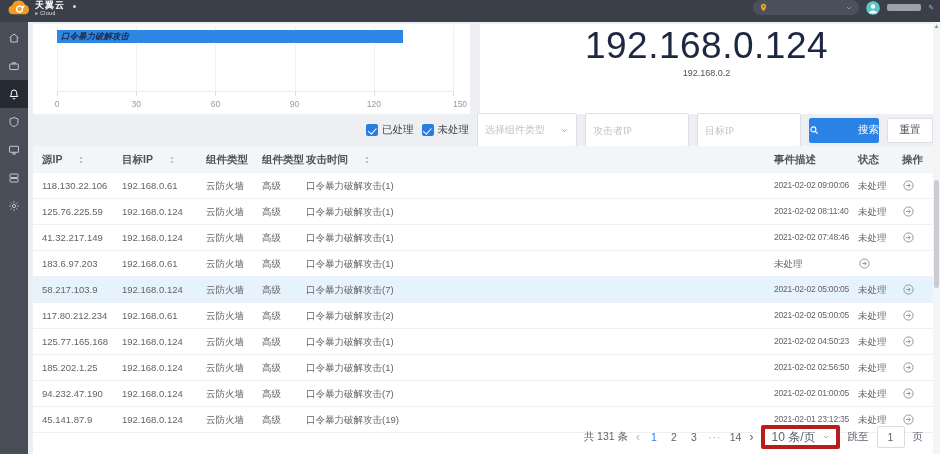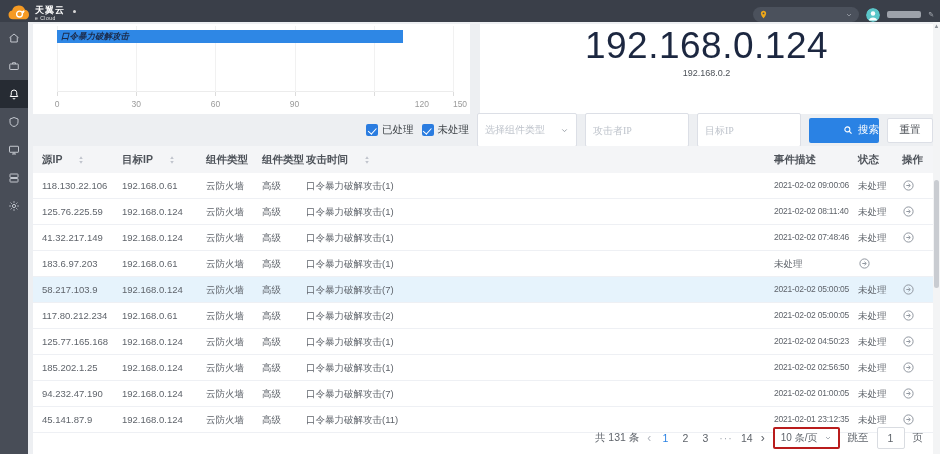--- a/index.html
+++ b/index.html
@@ -1,19 +1,19 @@
 <!DOCTYPE html>
 <html><head>
 <meta charset="utf-8">
 <style>
   *{margin:0;padding:0;box-sizing:border-box}
   html,body{width:940px;height:454px;overflow:hidden;background:#edeff2;font-family:"Liberation Sans",sans-serif}
 
   
-  .navbar{position:absolute;top:0;left:0;width:940px;height:22px;background:#3a3f49;display:flex;align-items:flex-end;z-index:9}
+  .navbar{position:absolute;top:0;left:0;width:940px;height:22px;background:#3a3f49;display:flex;align-items:flex-start;z-index:9}
   .brand{display:flex;align-items:center;margin-left:6px;gap:3px}
   .brand svg{width:26px;height:17px;display:block}
   .brand-text{color:#fff;line-height:1;display:flex;flex-direction:column}
   .brand-name{font-size:9px;font-weight:bold;letter-spacing:1px}
   .brand-sub{font-size:5px;color:#e9e9e9;letter-spacing:.5px;margin-top:1px}
   .brand-dot{width:3px;height:3px;border-radius:50%;background:#d8d8d8;margin-left:5px;align-self:flex-start;margin-top:5px}
   .nav-right{margin-left:auto;display:flex;align-items:center;gap:7px;margin-right:6px}
   .region-pill{width:106px;height:15px;border-radius:8px;background:#4b515c;display:flex;align-items:center;padding:0 6px;gap:4px;cursor:pointer}
   .region-pill .pin{width:9px;height:9px;display:block}
   .region-pill .chev{width:8px;height:8px;color:#9aa0a8;margin-left:auto}
@@ -46,21 +46,21 @@
   .filterbar{position:absolute;left:33px;top:114px;width:900px;height:32px;display:flex;align-items:center;justify-content:flex-end;gap:8px}
   .cb-wrap{display:flex;align-items:center;gap:4px;cursor:pointer}
   .cb{width:12px;height:12px;border-radius:2px;background:#2a7ce0;position:relative;flex:0 0 auto}
   .cb::after{content:"";position:absolute;left:3.5px;top:1.5px;width:3.5px;height:6.5px;border:solid #fff;border-width:0 1.5px 1.5px 0;transform:rotate(42deg)}
   .cb-label{font-size:10.5px;color:#3f4449}
   .ctl{height:24px;border:1px solid #dcdfe6;border-radius:2px;background:#fff;font-size:10px;color:#bfc4cc;display:flex;align-items:center;padding:16px 7px}
   .select-ctl{width:100px;justify-content:space-between;cursor:pointer}
   .select-ctl .chev{width:9px;height:9px;color:#9aa0a8}
   input.ctl{width:104px;outline:none;color:#333;font-family:Liberation Serif, serif}
   input.ctl::placeholder{color:#bfc4cc}
-  .btn-search{height:25px;width:70px;background:#2a82e4;color:#fff;border:none;border-radius:2px;font-size:10.5px;display:flex;align-items:center;justify-content:flex-end;gap:5px;cursor:pointer;font-family:"Liberation Sans",sans-serif}
+  .btn-search{height:25px;width:70px;background:#2a82e4;color:#fff;border:none;border-radius:2px;font-size:10.5px;display:flex;align-items:center;justify-content:space-between;gap:5px;cursor:pointer;font-family:"Liberation Sans",sans-serif}
   .btn-search svg{width:10px;height:10px}
   .btn-reset{height:25px;width:46px;background:#fff;border:1px solid #dcdfe6;border-radius:2px;font-size:10.5px;color:#4a4f55;display:flex;align-items:center;justify-content:center;cursor:pointer;font-family:"Liberation Sans",sans-serif}
 
   
   .table{position:absolute;left:33px;top:146px;width:900px;bottom:0;background:#fff}
   .thead,.trow{display:grid;grid-template-columns:80px 84px 56px 44px 1fr 84px 44px 40px}
   .thead{background:#f4f5f7;height:27px}
   .th{font-size:10.5px;color:#4e535a;font-weight:bold;padding-left:9px;display:flex;align-items:center;gap:16px;white-space:nowrap}
   .th .sort-icon{display:inline-flex}
   .th .sort-icon svg{width:6px;height:10px}
@@ -72,21 +72,21 @@
   .op-icon{width:13px;height:13px;color:#8d939c;cursor:pointer;display:inline-flex}
   .op-icon svg{width:13px;height:13px}
 
   
   .pager{position:absolute;right:10px;bottom:5px;display:flex;align-items:center;gap:8px;font-size:10.5px;color:#5f646b}
   .page-chev{color:#b4b8bf;cursor:pointer;font-size:12px;line-height:1}
   .page-chev.next{color:#5f646b}
   .page-num{min-width:12px;text-align:center;cursor:pointer}
   .page-num.active{color:#2a82e4}
   .page-num.ell{color:#a8adb5;letter-spacing:1px;cursor:default}
-  .page-size{height:22px;border:2px solid #b91c1c;border-radius:2px;display:flex;align-items:center;gap:6px;padding:8px 6px;font-size:10px;color:#5f646b;background:#fff;cursor:pointer}
+  .page-size{height:22px;border:4px solid #b91c1c;border-radius:2px;display:flex;align-items:center;gap:6px;padding:8px 6px;font-size:12px;color:#5f646b;background:#fff;cursor:pointer}
   .page-size .chev{width:8px;height:8px;color:#9aa0a8}
   .jump-input{width:28px;height:22px;border:1px solid #d9dce1;border-radius:2px;text-align:center;font-size:10.5px;color:#5f646b;outline:none;font-family:"Liberation Sans",sans-serif}
 
   
   .scrollbar{position:absolute;right:0;top:22px;width:7px;bottom:0;background:#f3f4f5}
   .scroll-up{position:absolute;top:1px;left:0;width:7px;text-align:center;font-size:6px;color:#8a8f96;cursor:pointer}
   .scroll-thumb{position:absolute;top:158px;left:1px;width:5px;height:108px;border-radius:3px;background:#c9ccd1;cursor:pointer}
 </style>
 </head>
 <body>
@@ -196,21 +196,21 @@
       <div class="axis-tick" style="left: 20%;"></div>
       <div class="tick-label" style="left: 20%;">30</div>
       <div class="gridline" style="left: 40%;"></div>
       <div class="axis-tick" style="left: 40%;"></div>
       <div class="tick-label" style="left: 40%;">60</div>
       <div class="gridline" style="left: 60%;"></div>
       <div class="axis-tick" style="left: 60%;"></div>
       <div class="tick-label" style="left: 60%;">90</div>
       <div class="gridline" style="left: 80%;"></div>
       <div class="axis-tick" style="left: 80%;"></div>
-      <div class="tick-label" style="left: 80%; margin-left: 48px;">120</div>
+      <div class="tick-label" style="left: 80%;">120</div>
       <div class="gridline" style="left: 100%;"></div>
       <div class="axis-tick" style="left: 100%;"></div>
       <div class="tick-label" style="left: 100%; margin-left: 7px;">150</div>
       <div class="bar" style="width: 87.3333%; background: rgb(46, 135, 229); font-style: italic;">
         <span class="bar-label">口令暴力破解攻击</span>
       </div>
     </div>
 </div>
 
 <div class="panel" id="ip-panel">
@@ -460,21 +460,21 @@
               <path d="M12 8.8l3.4 3.2-3.4 3.2"></path>
             </svg>
           </span>
         </div>
       </div>
       <div class="trow">
         <div class="td">45.141.87.9</div>
         <div class="td">192.168.0.124</div>
         <div class="td">云防火墙</div>
         <div class="td">高级</div>
-        <div class="td">口令暴力破解攻击(11)</div>
+        <div class="td">口令暴力破解攻击(19)</div>
         <div class="td time">2021-02-01 23:12:35</div>
         <div class="td">未处理</div>
         <div class="td op-cell">
           <span class="op-icon">
             <svg viewBox="0 0 24 24" fill="none" stroke="currentColor" stroke-width="1.8">
               <circle cx="12" cy="12" r="8.5"></circle>
               <path d="M8 12h6.5"></path>
               <path d="M12 8.8l3.4 3.2-3.4 3.2"></path>
             </svg>
           </span>

